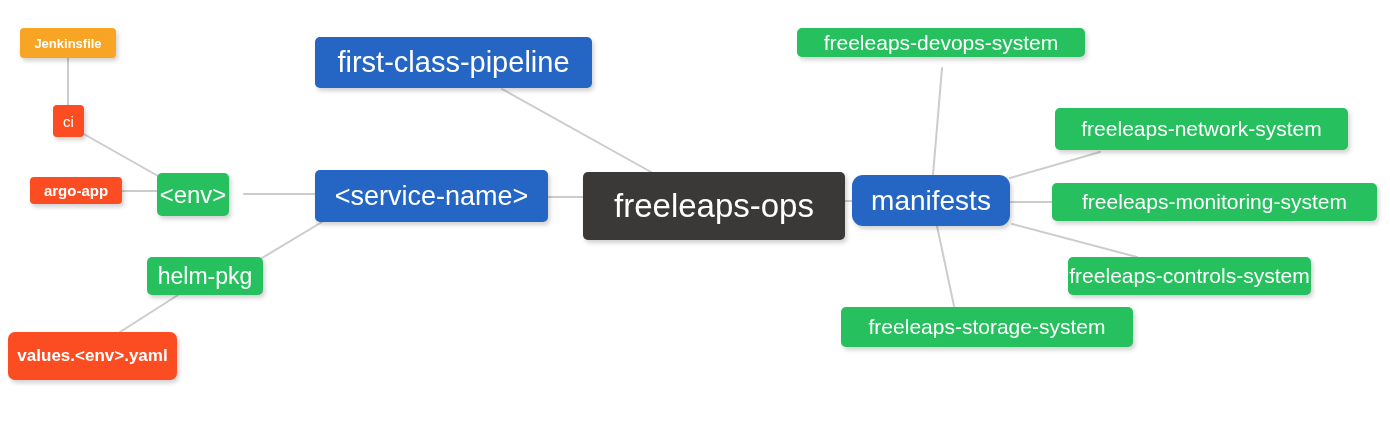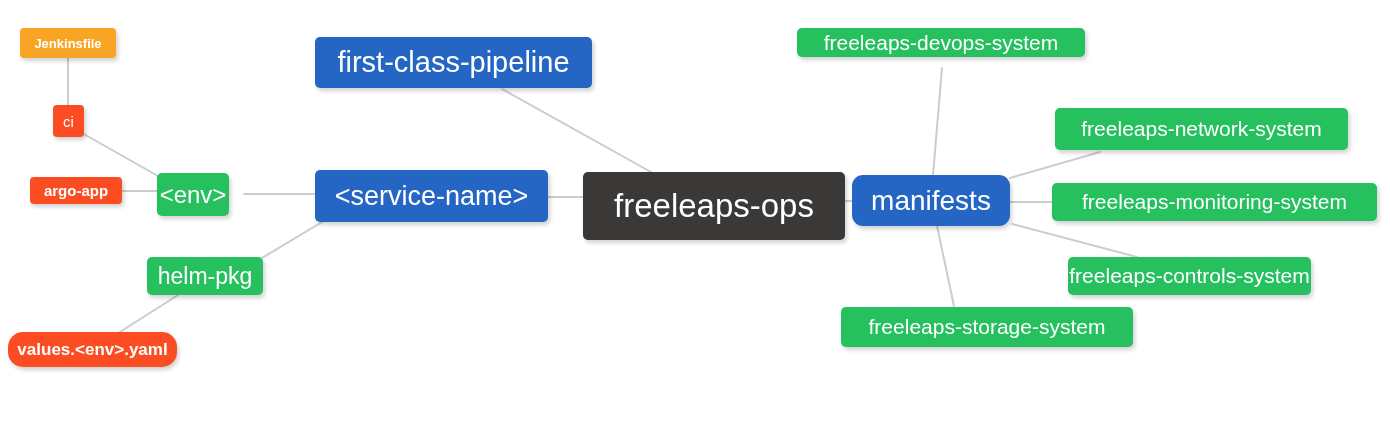--- a/index.html
+++ b/index.html
@@ -42,21 +42,21 @@
   .green  { background: #27c05f; }
   .orange { background: #f8a424; }
   .red    { background: #fb4d21; }
   .dark   { background: #3b3937; }
 
   #n-jenkinsfile { left: 20px;   top: 28px;  width: 96px;  height: 30px; font-size: 13px; font-weight: bold; border-radius: 4px; }
   #n-ci          { left: 53px;   top: 105px; width: 31px;  height: 32px; font-size: 15px; font-weight: normal; border-radius: 4px; }
   #n-argo        { left: 30px;   top: 177px; width: 92px;  height: 27px; font-size: 15px; font-weight: bold; border-radius: 4px; }
   #n-env         { left: 157px;  top: 173px; width: 72px;  height: 43px; font-size: 24px; }
   #n-helm        { left: 147px;  top: 257px; width: 116px; height: 38px; font-size: 23px; }
-  #n-values      { left: 8px;    top: 332px; width: 169px; height: 35px; font-size: 17px; font-weight: bold; border-radius: 15px; }
+  #n-values      { left: 8px;    top: 332px; width: 169px; height: 48px; font-size: 17px; font-weight: bold; border-radius: 7px; }
   #n-pipeline    { left: 315px;  top: 37px;  width: 277px; height: 51px; font-size: 29px; }
   #n-service     { left: 315px;  top: 170px; width: 233px; height: 52px; font-size: 27px; text-align: center; }
   #n-ops         { left: 583px;  top: 172px; width: 262px; height: 68px; font-size: 33px; }
   #n-manifests   { left: 852px;  top: 175px; width: 158px; height: 51px; font-size: 28px; border-radius: 11px; }
   #n-devops      { left: 797px;  top: 28px;  width: 288px; height: 29px; font-size: 21px; }
   #n-network     { left: 1055px; top: 108px; width: 293px; height: 42px; font-size: 21px; }
   #n-monitoring  { left: 1052px; top: 183px; width: 325px; height: 38px; font-size: 21px; }
   #n-controls    { left: 1060px; top: 257px; width: 243px; height: 38px; font-size: 21px; margin-left: 8px; }
   #n-storage     { left: 813px;  top: 307px; width: 292px; height: 40px; font-size: 21px; margin-left: 28px; }
 </style>

